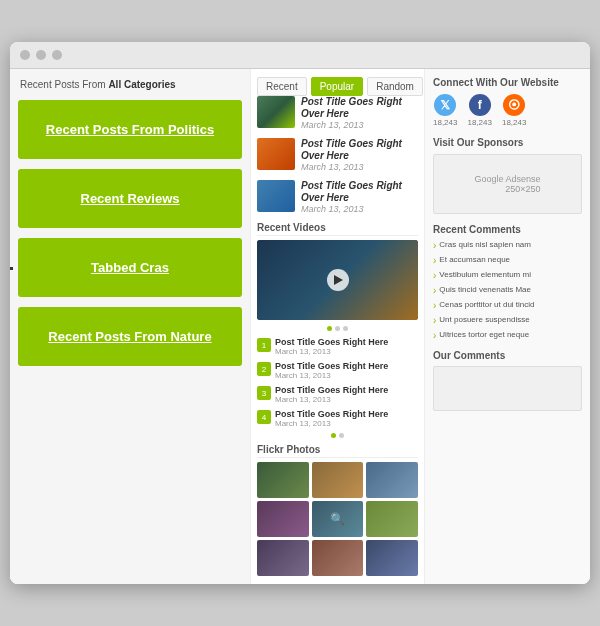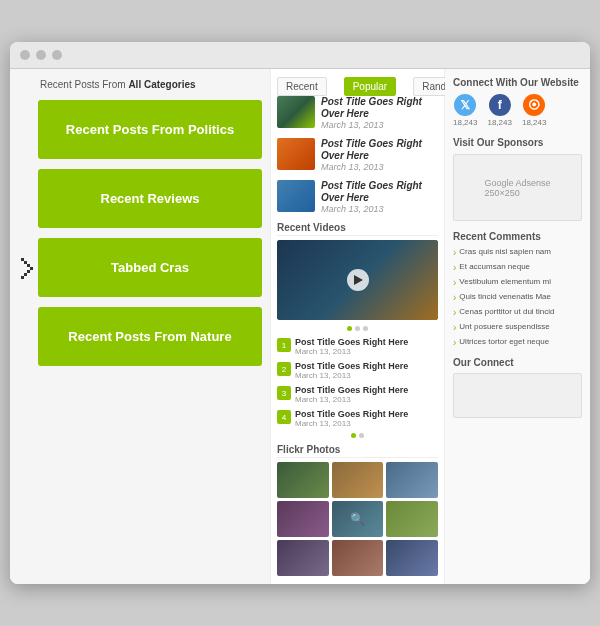--- a/index.html
+++ b/index.html
@@ -27,21 +27,20 @@
       gap: 6px;
     }
     .browser-dot {
       width: 10px; height: 10px;
       border-radius: 50%;
       background: #bbb;
     }
     .browser-body {
       display: flex;
       background: #f5f5f5;
-      padding-left: 20px;
     }
     
     .left-sidebar {
       width: 240px;
       background: #f5f5f5;
       padding: 10px 8px;
       flex-shrink: 0;
     }
     .top-bar {
       font-size: 10px;
@@ -62,20 +61,21 @@
       align-items: center;
       justify-content: center;
       cursor: pointer;
       position: relative;
     }
     .widget-block span {
       color: #fff;
       font-size: 13px;
       font-weight: bold;
       text-align: center;
+      text-decoration: underline;
     }
     .arrow-icon {
       position: absolute;
       left: -18px;
       top: 50%;
       transform: translateY(-50%);
       width: 20px;
       height: 30px;
       display: flex;
       align-items: center;
@@ -85,21 +85,21 @@
     .middle-column {
       width: 175px;
       background: #fff;
       padding: 8px 6px;
       border-left: 1px solid #eee;
       border-right: 1px solid #eee;
       flex-shrink: 0;
     }
     .tabs-bar {
       display: flex;
-      gap: 17px;
+      gap: 4px;
       margin-bottom: 0;
     }
     .tab-btn {
       padding: 3px 8px;
       font-size: 10px;
       border: 1px solid #ddd;
       border-radius: 2px;
       cursor: pointer;
       background: #f9f9f9;
       color: #555;
@@ -307,27 +307,27 @@
     .social-count { font-size: 8px; color: #777; }
     .sponsors-title {
       font-size: 10px;
       font-weight: bold;
       color: #555;
       margin-bottom: 6px;
     }
     .adsense-box {
       background: #f0f0f0;
       border: 1px solid #ddd;
-      height: 67px;
+      height: 60px;
       display: flex;
       align-items: center;
       justify-content: center;
       font-size: 9px;
       color: #999;
-      text-align: left;
+      text-align: right;
       border-radius: 2px;
       margin-bottom: 10px;
     }
     .recent-comments-title {
       font-size: 10px;
       font-weight: bold;
       color: #555;
       margin-bottom: 5px;
     }
     .comment-item {
@@ -544,18 +544,18 @@
         <div class="comment-item">
           <span class="comment-bullet">›</span>
           <span class="comment-text">Unt posuere suspendisse</span>
         </div>
         <div class="comment-item">
           <span class="comment-bullet">›</span>
           <span class="comment-text">Ultrices tortor eget neque</span>
         </div>
       </div>
 
-      <div class="our-sponsors-title">Our Connect</div>
+      <div class="our-sponsors-title">Our Comments</div>
       <div class="sponsor-box"></div>
     </div>
 
   </div>
 </div>
 
 </body></html>

